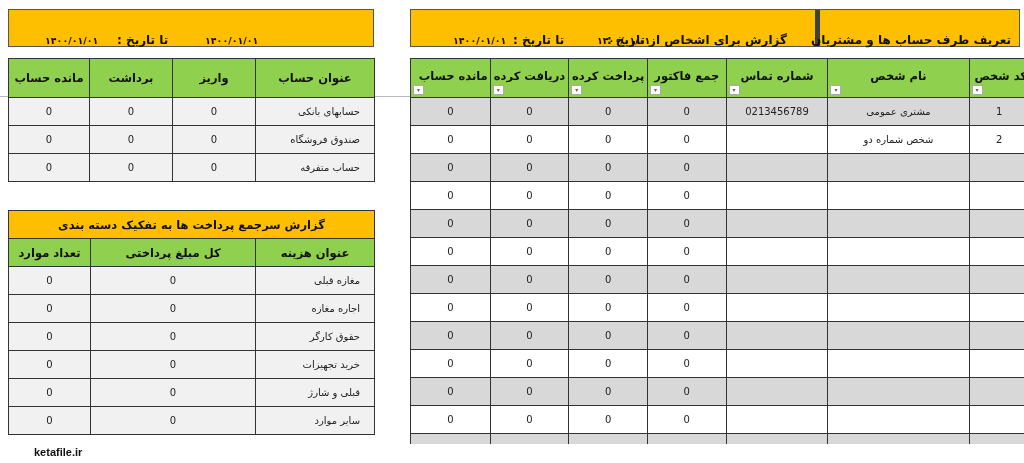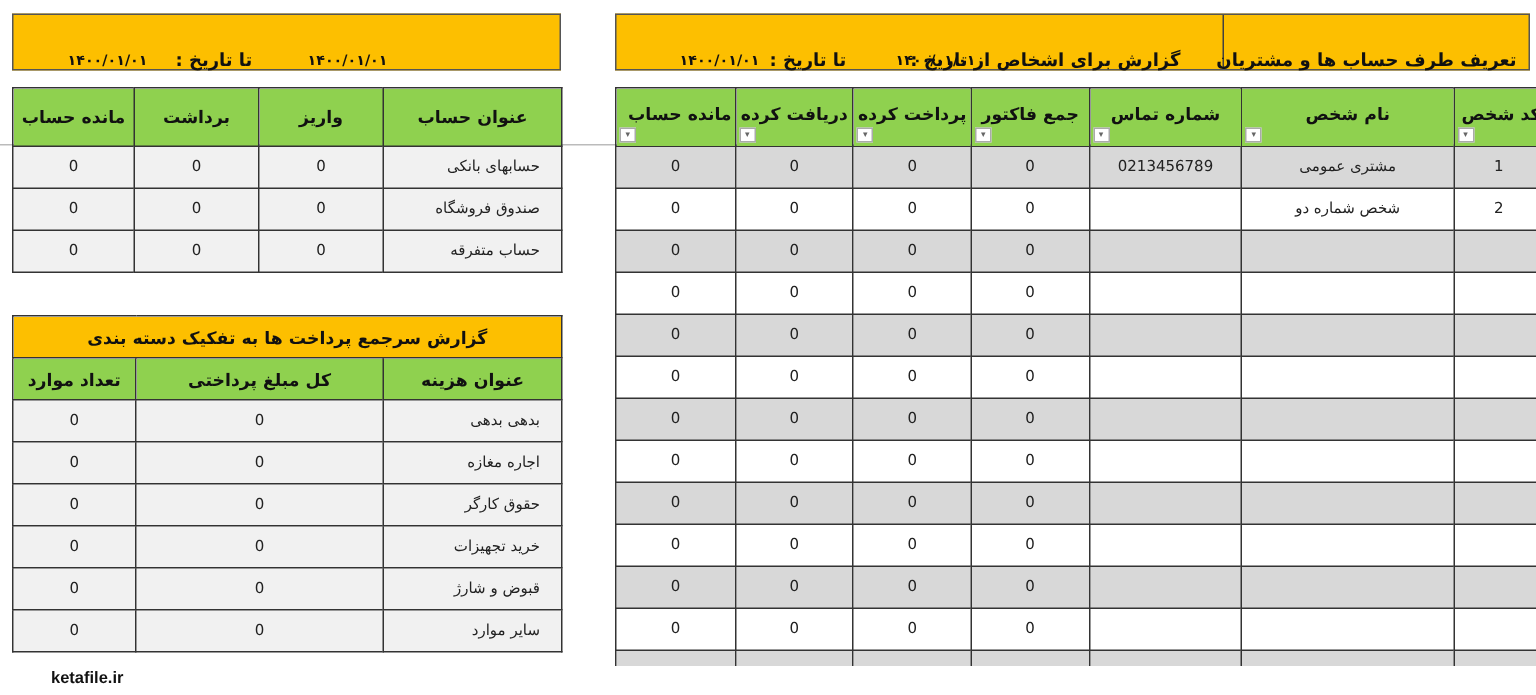--- a/index.html
+++ b/index.html
@@ -31,21 +31,21 @@
 </head>
 <body>
 
 <div class="abs orange" style="left:8px; top:9px; width:366px; height:38px;">
   <span class="bar-text bar-date" style="left:196px;">۱۴۰۰/۰۱/۰۱</span>
   <span class="bar-text" style="left:108px;">تا تاریخ :</span>
   <span class="bar-text bar-date" style="left:36px;">۱۴۰۰/۰۱/۰۱</span>
 </div>
 
 <div class="abs orange" style="left:410px; top:9px; width:610px; height:38px;">
-  <div class="abs" style="right:0; top:0; width:204px; height:100%; border-left:1px solid #404040;">
+  <div class="abs" style="right:0; top:0; width:204px; height:100%; border-left:5px solid #404040;">
     <span class="bar-text" style="right:8px;">تعریف طرف حساب ها و مشتریان</span>
   </div>
   <span class="bar-text" style="right:232px;">گزارش برای اشخاص از تاریخ :</span>
   <span class="bar-text bar-date" style="left:186px;">۱۴۰۰/۰۱/۰۱</span>
   <span class="bar-text" style="left:102px;">تا تاریخ :</span>
   <span class="bar-text bar-date" style="left:42px;">۱۴۰۰/۰۱/۰۱</span>
 </div>
 
 <div class="abs hline"></div>
 
@@ -93,41 +93,41 @@
   <tbody>
       <tr style="height:28px">
     <th colspan="3" style="background:#fdbf00; font-size:11.5px;">گزارش سرجمع پرداخت ها به تفکیک دسته بندی</th>
   </tr>
   <tr style="height:28px">
     <th>عنوان هزینه</th>
     <th>کل مبلغ پرداختی</th>
     <th>تعداد موارد</th>
   </tr>
   <tr style="height:28px">
-    <td class="label">بدهی بدهی</td>
+    <td class="label">مغازه قبلی</td>
     <td>0</td>
     <td>0</td>
   </tr>
   <tr style="height:28px">
     <td class="label">اجاره مغازه</td>
     <td>0</td>
     <td>0</td>
   </tr>
   <tr style="height:28px">
     <td class="label">حقوق کارگر</td>
     <td>0</td>
     <td>0</td>
   </tr>
   <tr style="height:28px">
     <td class="label">خرید تجهیزات</td>
     <td>0</td>
     <td>0</td>
   </tr>
   <tr style="height:28px">
-    <td class="label">قبوض و شارژ</td>
+    <td class="label">قبلی و شارژ</td>
     <td>0</td>
     <td>0</td>
   </tr>
   <tr style="height:28px">
     <td class="label">سایر موارد</td>
     <td>0</td>
     <td>0</td>
   </tr>
 </tbody>
   </table>

